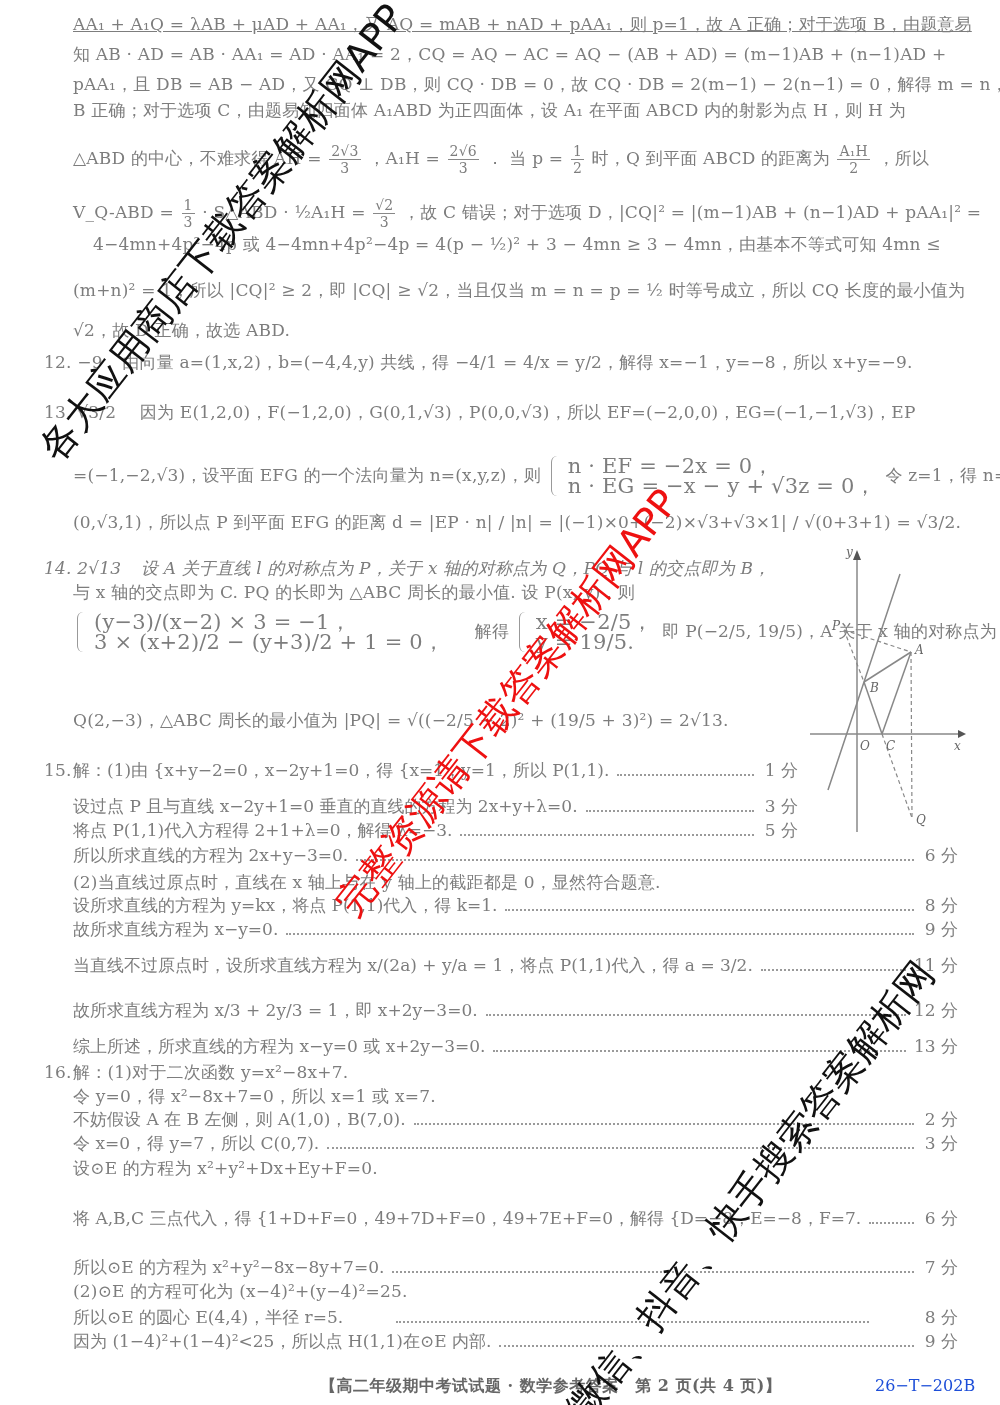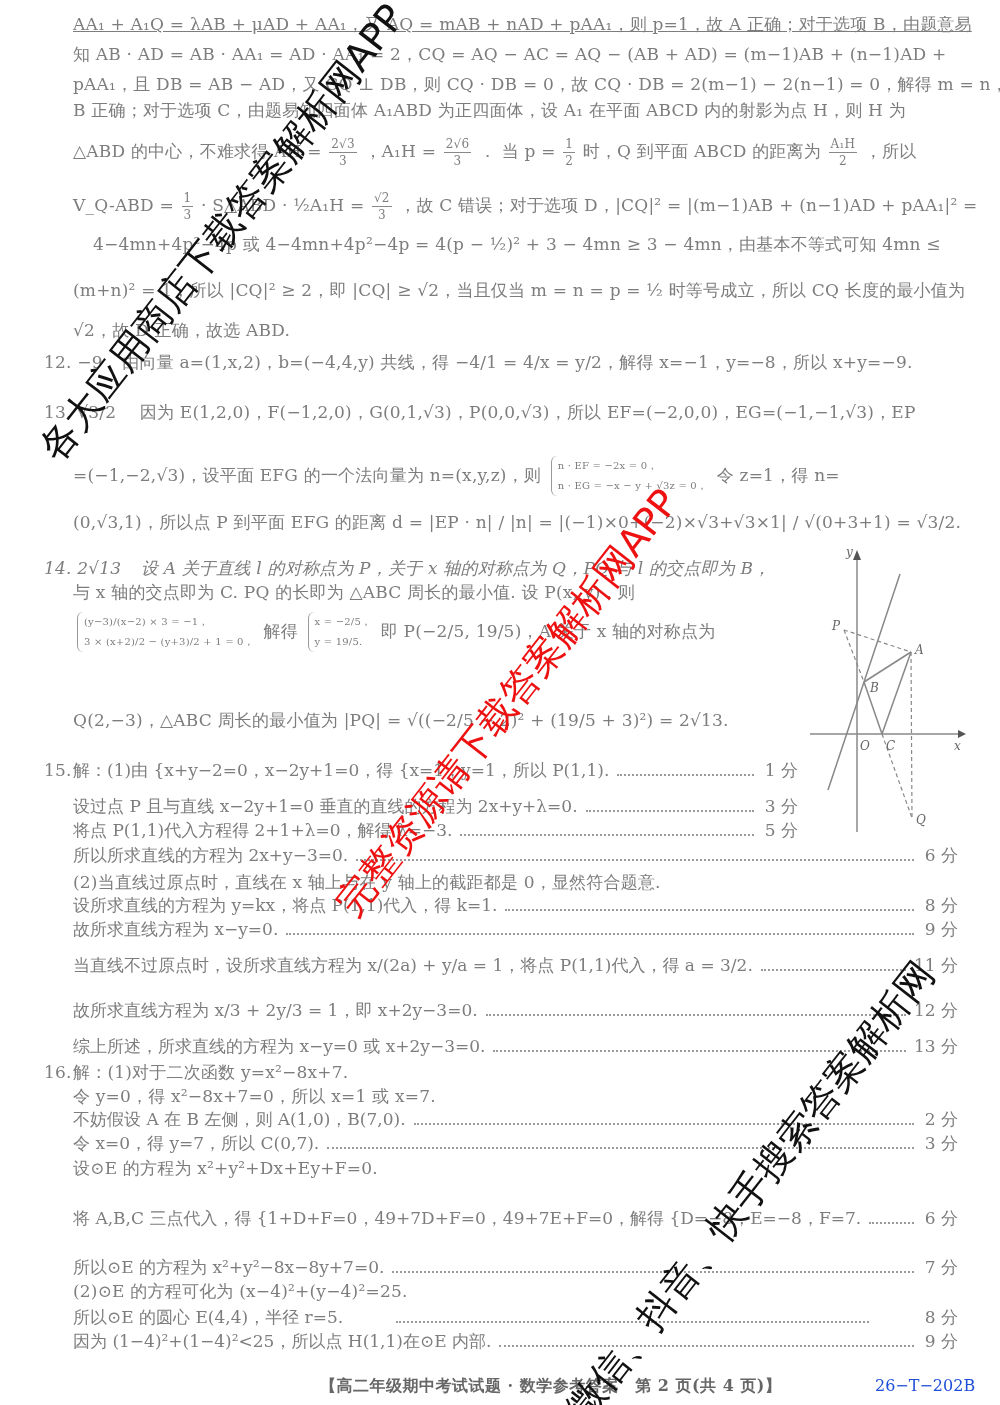--- a/index.html
+++ b/index.html
@@ -5,24 +5,24 @@
   html, body { margin: 0; padding: 0; background: #ffffff; }
   body {
     width: 1000px; height: 1405px; position: relative; overflow: hidden;
     font-family: "DejaVu Serif", "Liberation Serif", serif;
     color: #7d7d7d; font-size: 17px;
   }
   .page { position: absolute; left: 0; top: 0; width: 1000px; height: 1405px; }
   .line { position: absolute; white-space: nowrap; line-height: 24px; letter-spacing: 0.2px; }
   .ind { left: 73px; }
   .num { left: 44px; }
-  .frac { display: inline-block; vertical-align: middle; text-align: center; font-size: 12px; line-height: 16px; margin: 8px 2px; }
+  .frac { display: inline-block; vertical-align: middle; text-align: center; font-size: 14px; line-height: 16px; margin: 15px 2px; }
   .frac > span { display: block; }
   .frac > span:first-child { border-bottom: 1px solid #888; padding: 0 2px; }
-  .brace { display: inline-block; vertical-align: middle; border-left: 1.5px solid #999; border-radius: 6px 0 0 6px; padding-left: 6px; font-size: 10px; line-height: 20px; margin: 0 4px; }
+  .brace { display: inline-block; vertical-align: middle; border-left: 1.5px solid #999; border-radius: 6px 0 0 6px; padding-left: 16px; font-size: 21px; line-height: 20px; margin: 0 4px; }
   .score-row { position: absolute; white-space: nowrap; line-height: 24px; display: flex; align-items: center; }
   .dots { flex: 1; border-bottom: 2px dotted #9a9a9a; margin: 0 8px; height: 10px; }
   .score { min-width: 36px; text-align: right; }
   .footer { position: absolute; top: 1376px; left: 320px; font-size: 16px; color: #666; font-weight: bold; letter-spacing: 0.5px; }
   .code { position: absolute; top: 1376px; left: 875px; font-size: 16px; color: #1d4ed8; }
   .wm { position: absolute; font-family: "DejaVu Sans", sans-serif; font-size: 38px; transform-origin: 0 0; white-space: nowrap; }
   .wm-black { color: #111; }
   .wm-red { color: #ee1111; }
   .fig { position: absolute; left: 800px; top: 542px; width: 170px; height: 300px; }
   .fig text { font-family: "DejaVu Serif", serif; font-style: italic; font-size: 12px; fill: #666; }
@@ -86,21 +86,21 @@
     <span>14.</span>
     <span>2√13</span>
     <span style="margin-left:14px;">设 A 关于直线 l 的对称点为 P，关于 x 轴的对称点为 Q，PQ 与 l 的交点即为 B，</span>
   </div>
   <div class="line ind" style="top:580px;">与 x 轴的交点即为 C. PQ 的长即为 △ABC 周长的最小值. 设 P(x, y)，则</div>
   <div class="line ind" style="top:612px;">
     <span class="brace">
       <span style="display:block">(y−3)/(x−2) × 3 = −1，</span>
       <span style="display:block">3 × (x+2)/2 − (y+3)/2 + 1 = 0，</span>
     </span>
-    <span style="margin-left:0">解得</span>
+    <span style="margin-left:21px">解得</span>
     <span class="brace">
       <span style="display:block">x = −2/5，</span>
       <span style="display:block">y = 19/5.</span>
     </span>
     <span>即 P(−2/5, 19/5)，A 关于 x 轴的对称点为</span>
   </div>
   <div class="line ind" style="top:708px;">Q(2,−3)，△ABC 周长的最小值为 |PQ| = √((−2/5 − 2)² + (19/5 + 3)²) = 2√13.</div>
 
   <svg class="fig" viewBox="0 0 170 300">
     <line x1="10" y1="192" x2="158" y2="192" stroke="#888" stroke-width="1.5"></line>

